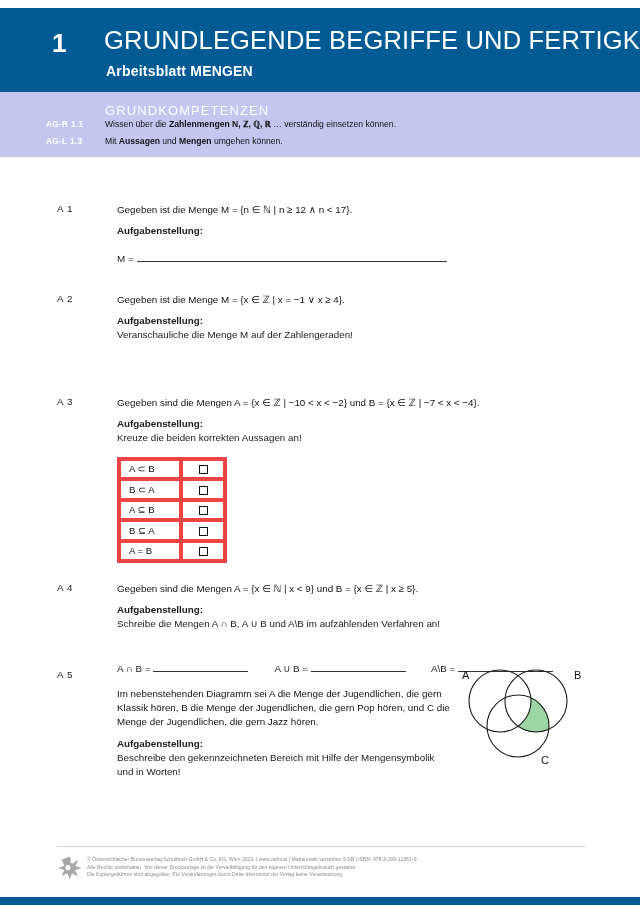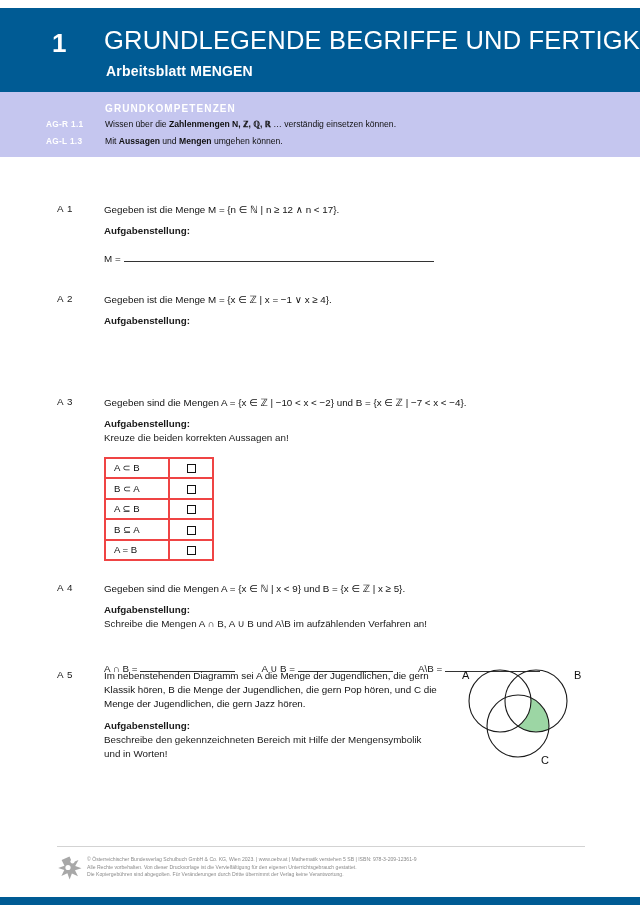--- a/index.html
+++ b/index.html
@@ -33,21 +33,21 @@
     font-size: 14px; font-weight: bold; letter-spacing: .2px;
   }
 
   
   .competence {
     position: absolute; left: 0; top: 92px; width: 640px; height: 65px;
     background: #c5c6ef;
   }
   .comp-heading {
     position: absolute; left: 105px; top: 11px;
-    font-size: 10px; font-weight: bold; letter-spacing: 1.1px;
+    font-size: 13px; font-weight: normal; letter-spacing: 1.1px;
     color: #ffffff;
   }
   .comp-row { position: absolute; left: 46px; font-size: 8.6px; color: #111; white-space: nowrap; }
   .comp-row.r1 { top: 26px; }
   .comp-row.r2 { top: 44px; }
   .comp-code {
     display: inline-block; width: 59px;
     color: #ffffff; font-weight: bold; font-size: 8.3px; letter-spacing: .3px;
   }
   .comp-text b { font-weight: bold; }
@@ -61,38 +61,38 @@
     display: inline-block; width: 188px; border-bottom: 1px solid #333;
     height: 10px; margin-left: 5px; vertical-align: baseline;
   }
 
   
   .task { position: absolute; left: 0; width: 640px; }
   .task-id {
     position: absolute; left: 57px; top: 0;
     font-size: 9.8px; font-weight: normal; letter-spacing: .6px;
   }
-  .task-body { position: absolute; left: 104px; top: 0; width: 470px; }
+  .task-body { position: absolute; left: 117px; top: 0; width: 470px; }
   .t-line { font-size: 9.8px; line-height: 14.2px; color: #111; }
   .t-sub { font-size: 9.8px; font-weight: bold; line-height: 14.2px; margin-top: 7px; }
   .t-instr { font-size: 9.8px; line-height: 14.2px; }
 
   .answer-line { font-size: 9.8px; margin-top: 14px; white-space: nowrap; }
   .rule {
     display: inline-block; border-bottom: 1px solid #333; height: 10px;
     vertical-align: baseline; margin-left: 3px;
   }
 
   
   .opt-table {
     margin-top: 11px; border-collapse: collapse; width: 110px;
     border: 1px solid #bdbdbd;
   }
   .opt-table td {
-    border: 2px solid #ef4444;
+    border: 4px solid #ef4444;
     height: 20.5px; font-size: 9.6px; color: #111;
     padding: 0 0 0 8px; vertical-align: middle;
   }
   .opt-table td.box-cell { padding: 0; text-align: center; width: 44px; }
   .chk {
     display: inline-block; width: 9px; height: 9px;
     border: 1.4px solid #111; background: #fff; vertical-align: middle;
   }
 
   
@@ -159,20 +159,21 @@
         <span>M =</span><span class="rule" style="width:310px;"></span>
       </div>
     </div>
   </div>
 
   <div class="task" style="top:293px;">
     <div class="task-id">A 2</div>
     <div class="task-body">
       <div class="t-line">Gegeben ist die Menge M = {x ∈ ℤ | x = −1  ∨  x ≥ 4}.</div>
       <div class="t-sub">Aufgabenstellung:</div>
+      <div class="t-instr">Veranschauliche die Menge M auf der Zahlengeraden!</div>
     </div>
   </div>
 
   <div class="task" style="top:396px;">
     <div class="task-id">A 3</div>
     <div class="task-body">
       <div class="t-line">Gegeben sind die Mengen A = {x ∈ ℤ | −10 &lt; x &lt; −2} und B = {x ∈ ℤ | −7 &lt; x &lt; −4}.</div>
       <div class="t-sub">Aufgabenstellung:</div>
       <div class="t-instr">Kreuze die beiden korrekten Aussagen an!</div>
 
@@ -221,21 +222,21 @@
       <div class="t-instr">Schreibe die Mengen A ∩ B, A ∪ B und A\B im aufzählenden Verfahren an!</div>
 
       <div class="a4-row">
         <span class="a4-item"><span>A ∩ B =</span><span class="rule" style="width:95px;"></span></span><span class="a4-gap1"></span><span class="a4-item"><span>A ∪ B =</span><span class="rule" style="width:95px;"></span></span><span class="a4-gap2"></span><span class="a4-item"><span>A\B =</span><span class="rule" style="width:95px;"></span></span>
       </div>
     </div>
   </div>
 
   <div class="task" style="top:669px;">
     <div class="task-id">A 5</div>
-    <div class="task-body" style="width:352px;">
+    <div class="task-body" style="width:352px;margin-top:18px;">
       <div class="t-line">Im nebenstehenden Diagramm sei A die Menge der Jugendlichen, die gern</div>
       <div class="t-line">Klassik hören, B die Menge der Jugendlichen, die gern Pop hören, und C die</div>
       <div class="t-line">Menge der Jugendlichen, die gern Jazz hören.</div>
       <div class="t-sub">Aufgabenstellung:</div>
       <div class="t-instr">Beschreibe den gekennzeichneten Bereich mit Hilfe der Mengensymbolik</div>
       <div class="t-instr">und in Worten!</div>
     </div>
   </div>
 
   <div class="venn">

